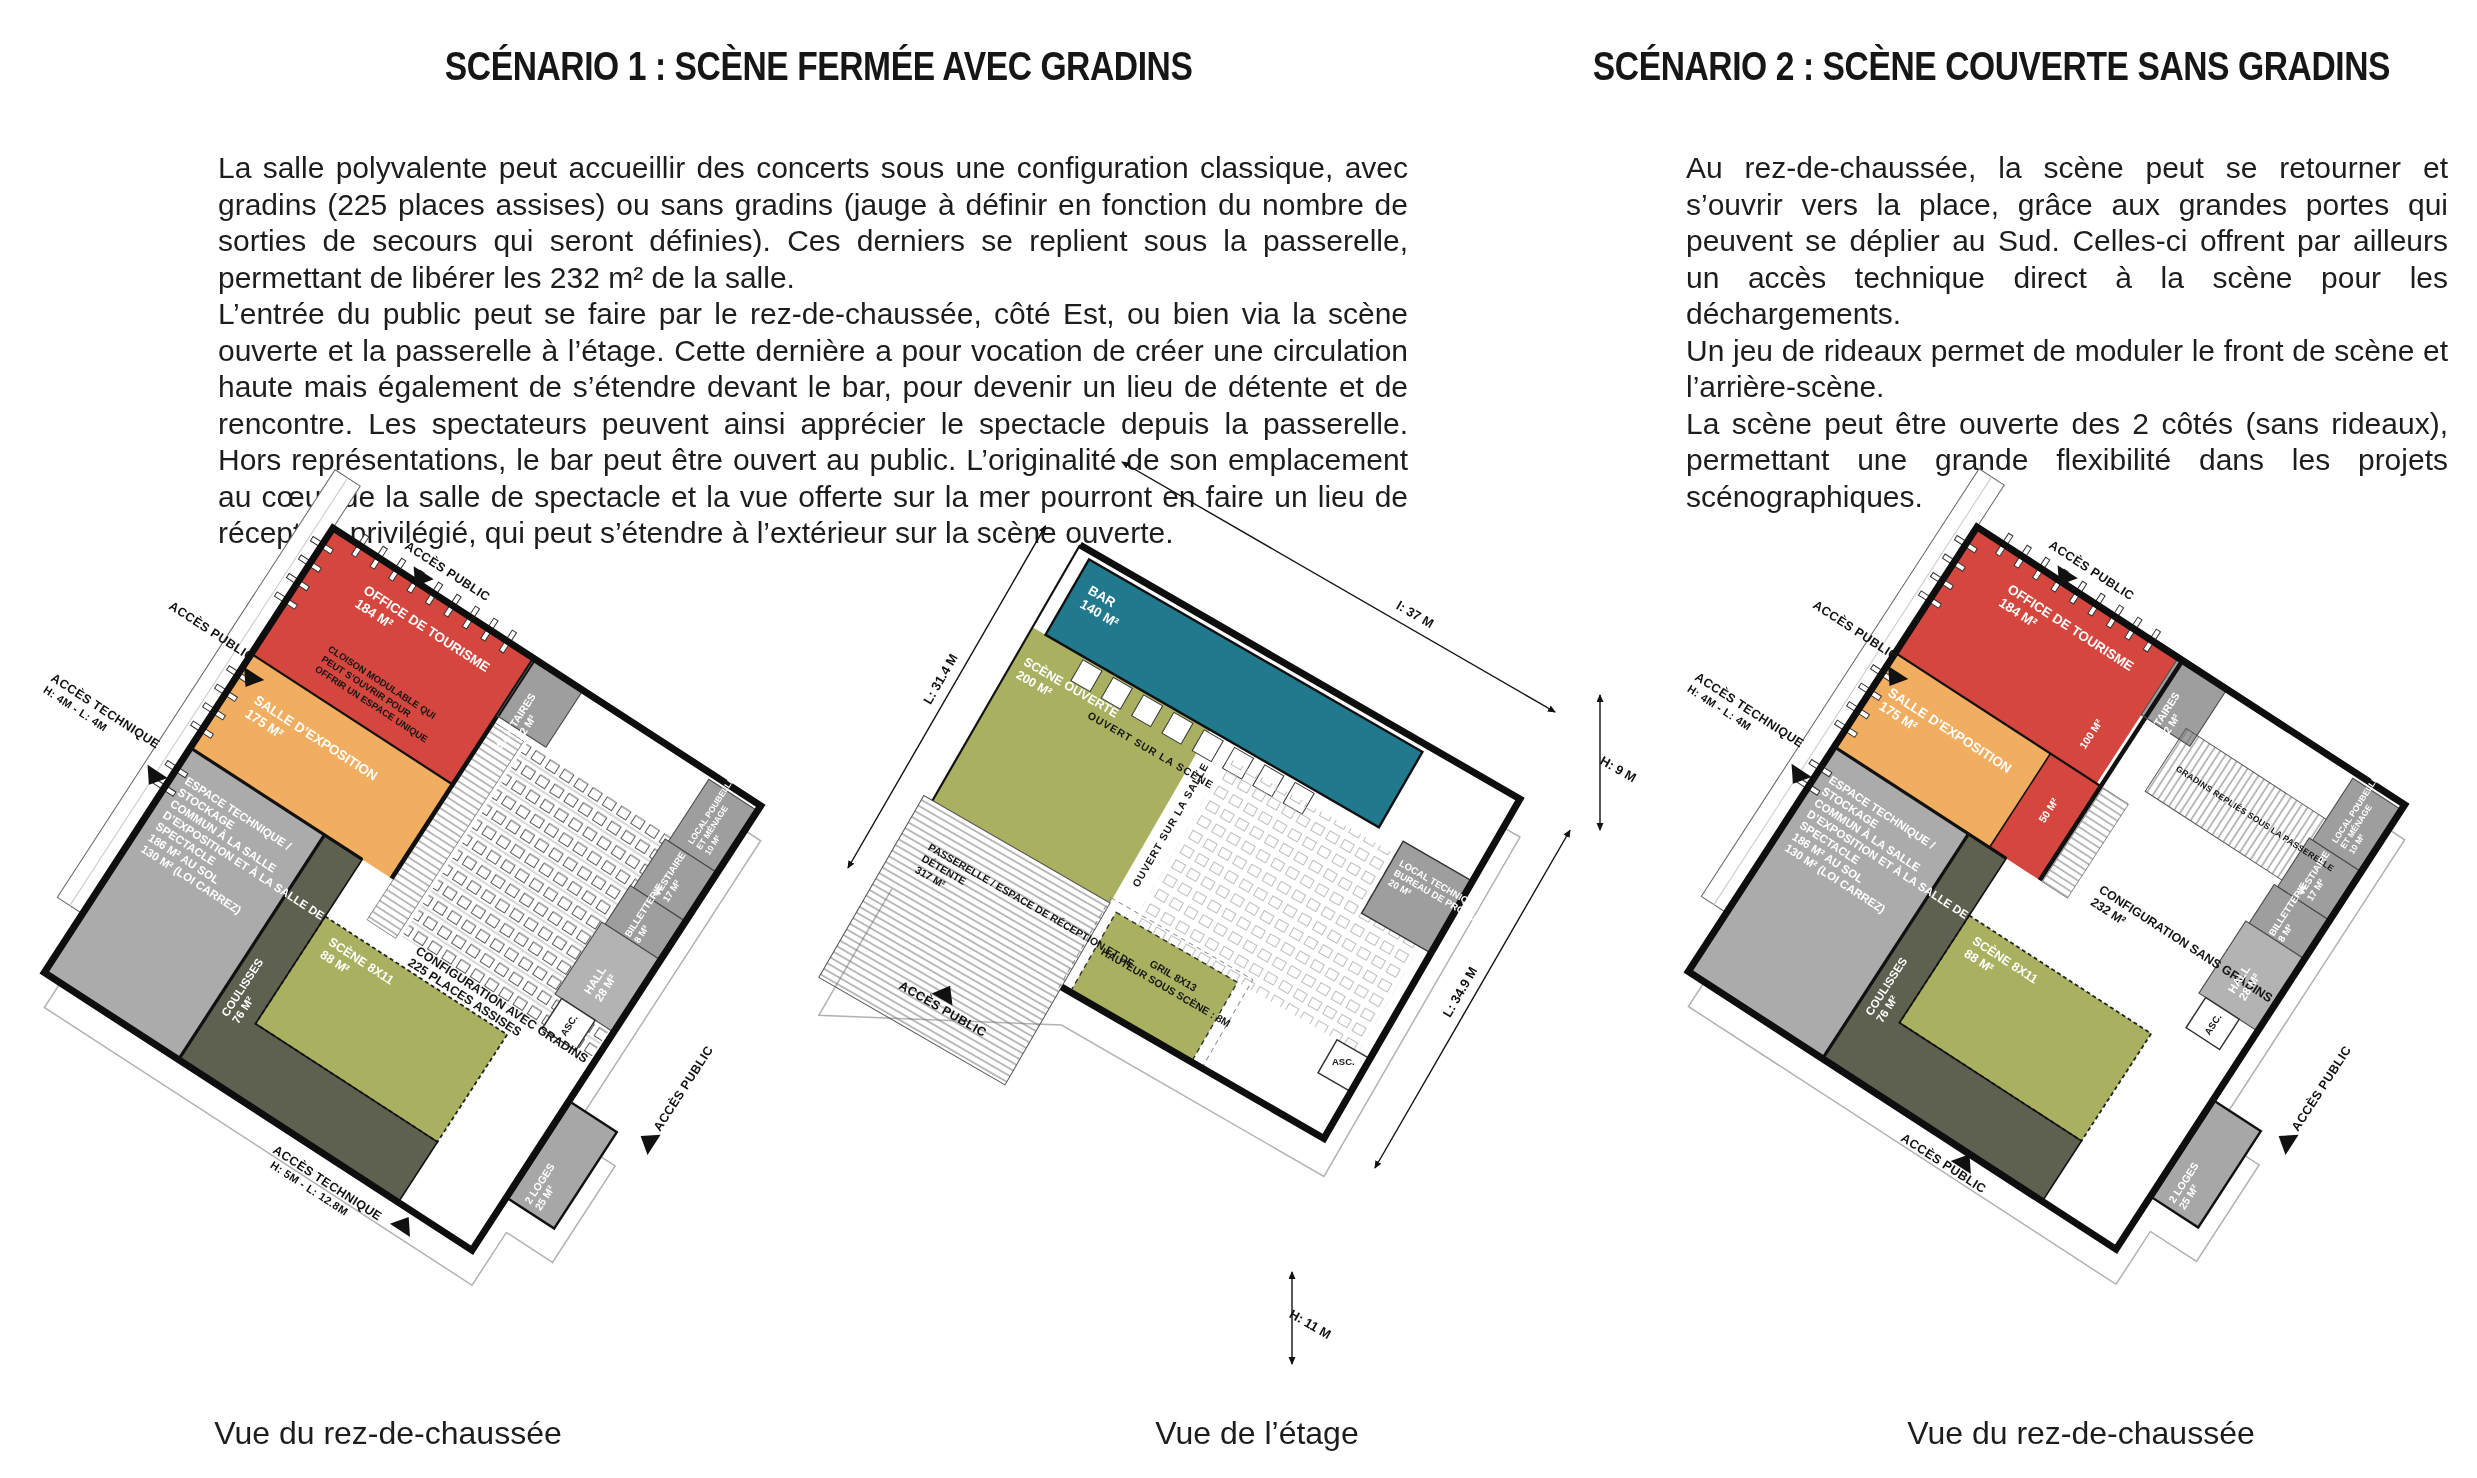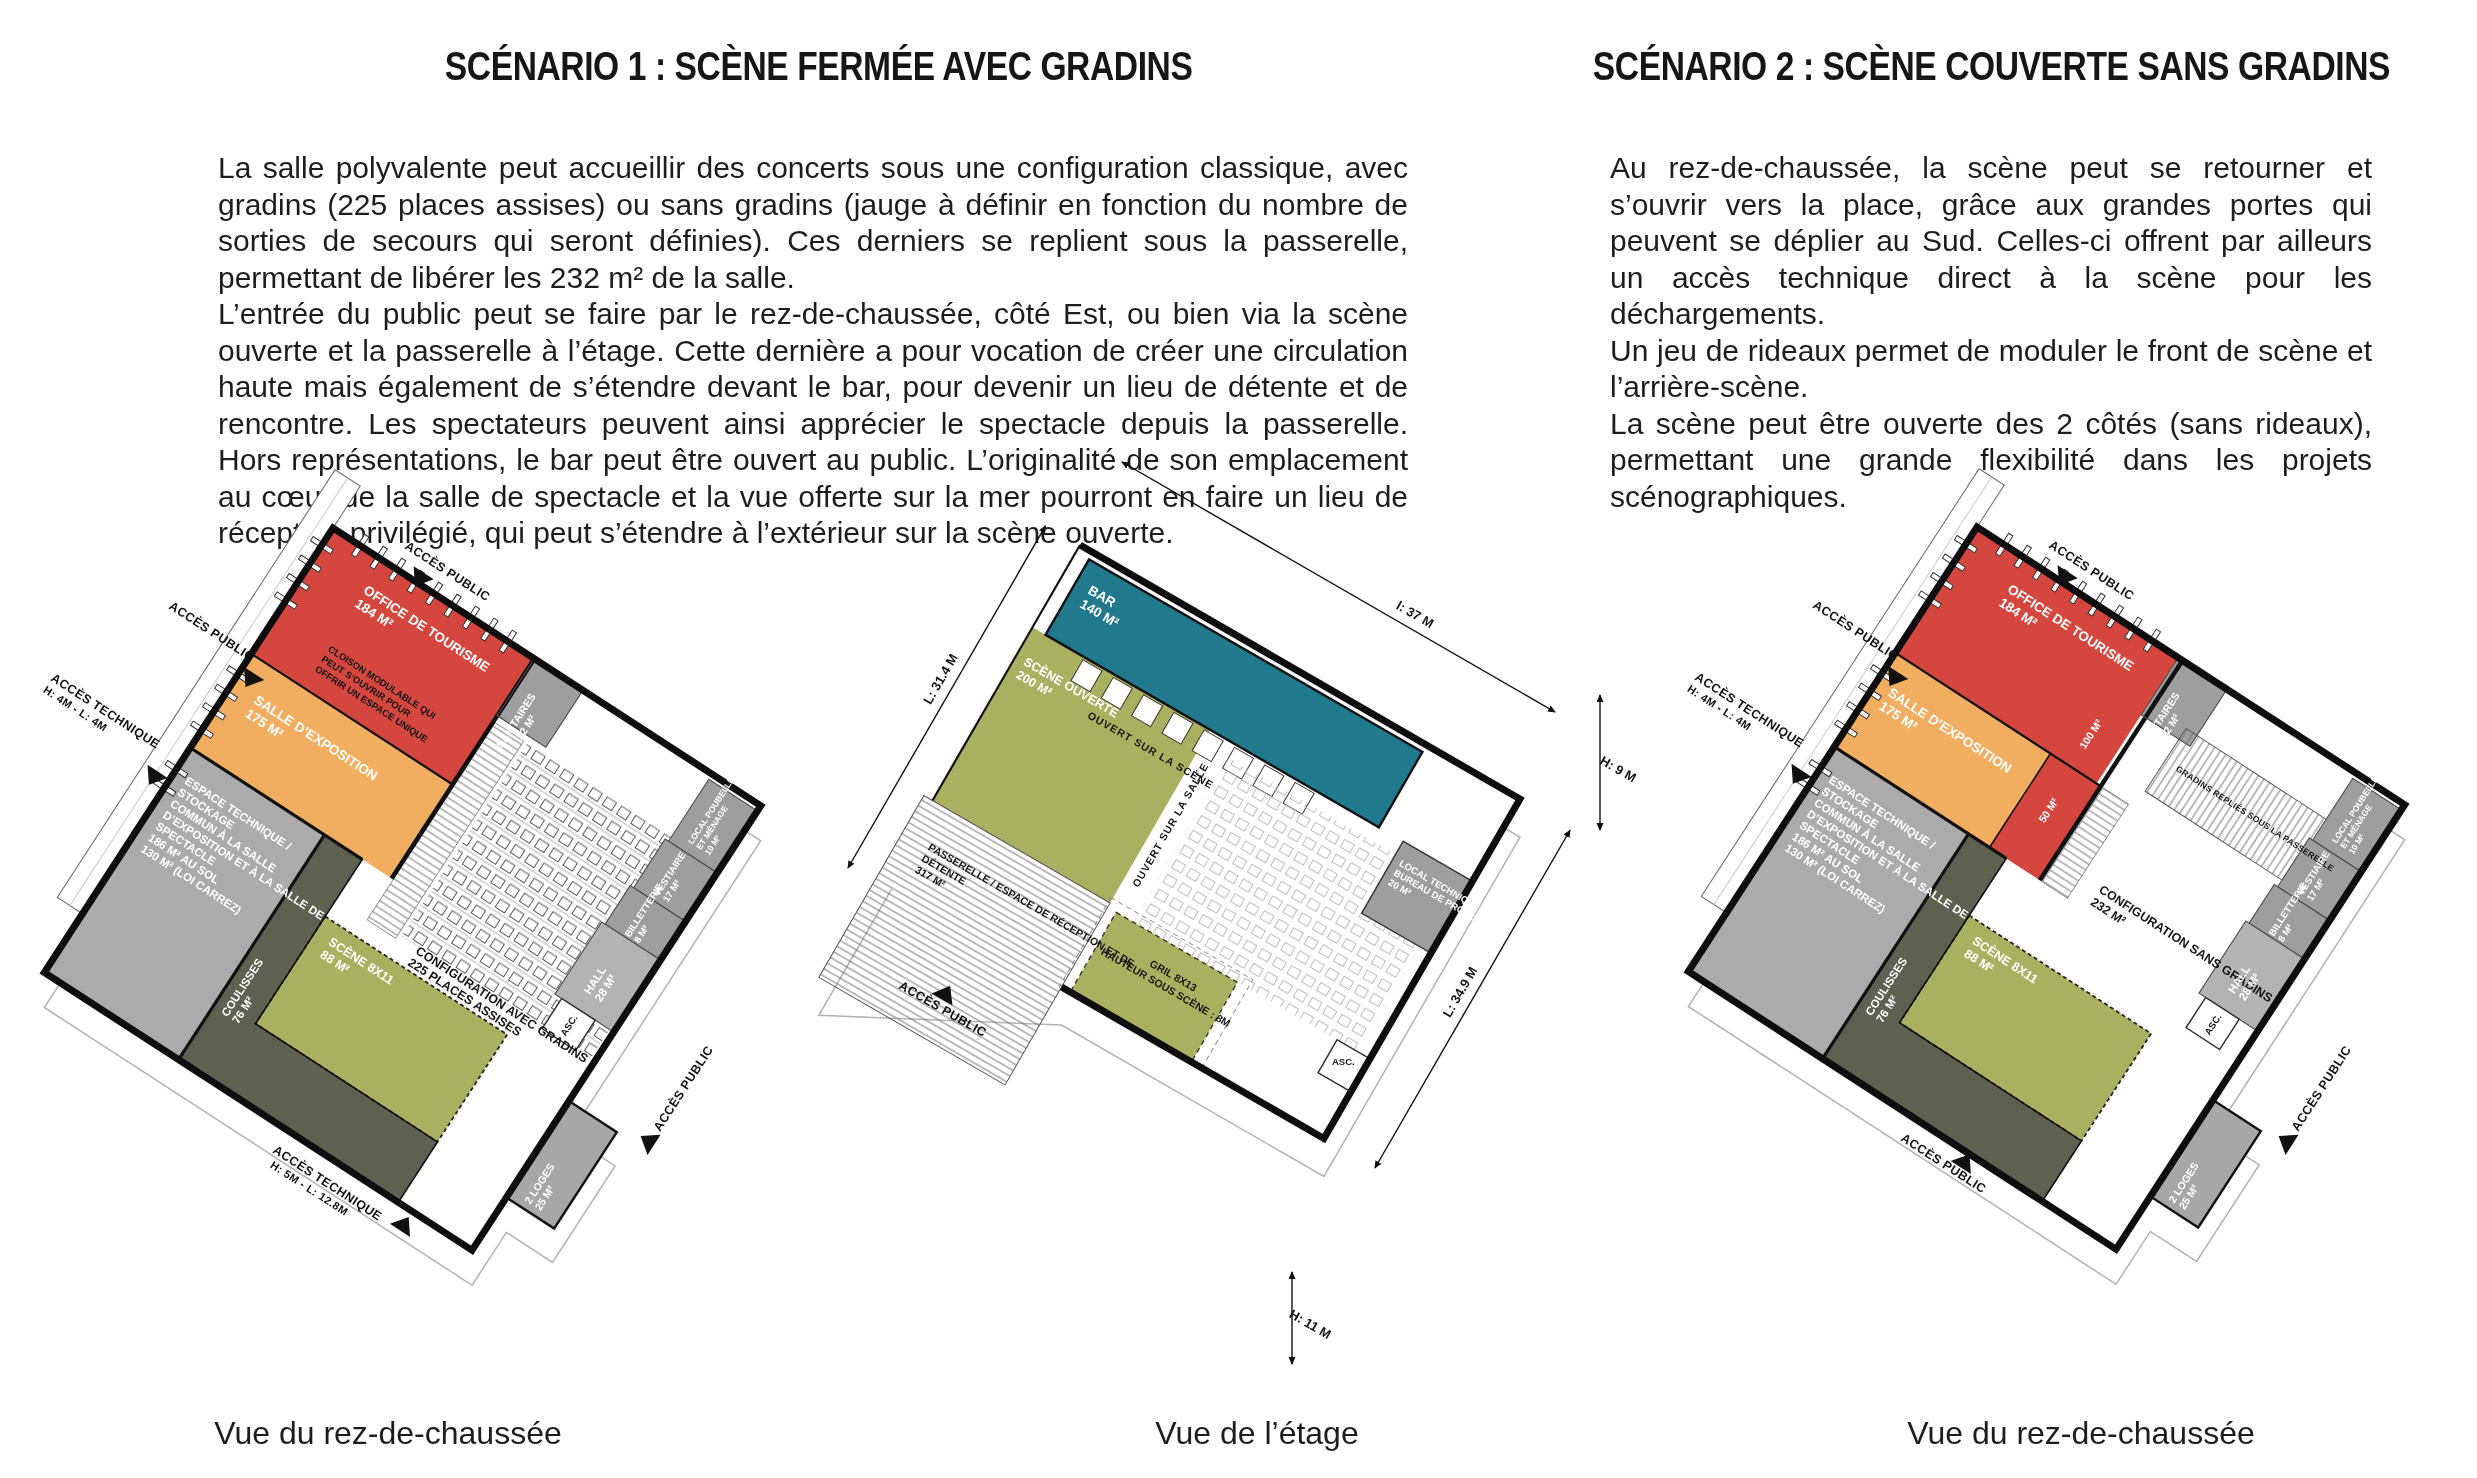--- a/index.html
+++ b/index.html
@@ -38,21 +38,21 @@
   .fGray3{fill:var(--gray3)} .fOlive{fill:var(--olive)} .fLoges{fill:#A7A7A7} .fWhite{fill:#fff}
 </style>
 </head>
 <body>
 
 <div class="title" style="left:380px;width:810px;">SCÉNARIO 1 : SCÈNE FERMÉE AVEC GRADINS</div>
 <div class="title" style="left:1528px;width:810px;">SCÉNARIO 2 : SCÈNE COUVERTE SANS GRADINS</div>
 
 <div class="para" style="left:218px;width:1190px;">La salle polyvalente peut accueillir des concerts sous une configuration classique, avec gradins (225 places assises) ou sans gradins (jauge à définir en fonction du nombre de sorties de secours qui seront définies). Ces derniers se replient sous la passerelle, permettant de libérer les 232 m² de la salle.
 L’entrée du public peut se faire par le rez-de-chaussée, côté Est, ou bien via la scène ouverte et la passerelle à l’étage. Cette dernière a pour vocation de créer une circulation haute mais également de s’étendre devant le bar, pour devenir un lieu de détente et de rencontre. Les spectateurs peuvent ainsi apprécier le spectacle depuis la passerelle. Hors représentations, le bar peut être ouvert au public. L’originalité de son emplacement au cœur de la salle de spectacle et la vue offerte sur la mer pourront en faire un lieu de réception privilégié, qui peut s’étendre à l’extérieur sur la scène ouverte.</div>
-<div class="para" style="left:1610px;width:762px;">Au rez-de-chaussée, la scène peut se retourner et s’ouvrir vers la place, grâce aux grandes portes qui peuvent se déplier au Sud. Celles-ci offrent par ailleurs un accès technique direct à la scène pour les déchargements.
+<div class="para" style="left:1686px;width:762px;">Au rez-de-chaussée, la scène peut se retourner et s’ouvrir vers la place, grâce aux grandes portes qui peuvent se déplier au Sud. Celles-ci offrent par ailleurs un accès technique direct à la scène pour les déchargements.
 Un jeu de rideaux permet de moduler le front de scène et l’arrière-scène.
 La scène peut être ouverte des 2 côtés (sans rideaux), permettant une grande flexibilité dans les projets scénographiques.</div>
 
 <div class="caption" style="left:188px;">Vue du rez-de-chaussée</div>
 <div class="caption" style="left:1057px;text-align:center;">Vue de l’étage</div>
 <div class="caption" style="left:1881px;">Vue du rez-de-chaussée</div>
 
 <svg id="scene" width="2477" height="1478" viewBox="0 0 2477 1478">
   <defs>
     <pattern id="pSeat" width="17" height="18" patternUnits="userSpaceOnUse">

